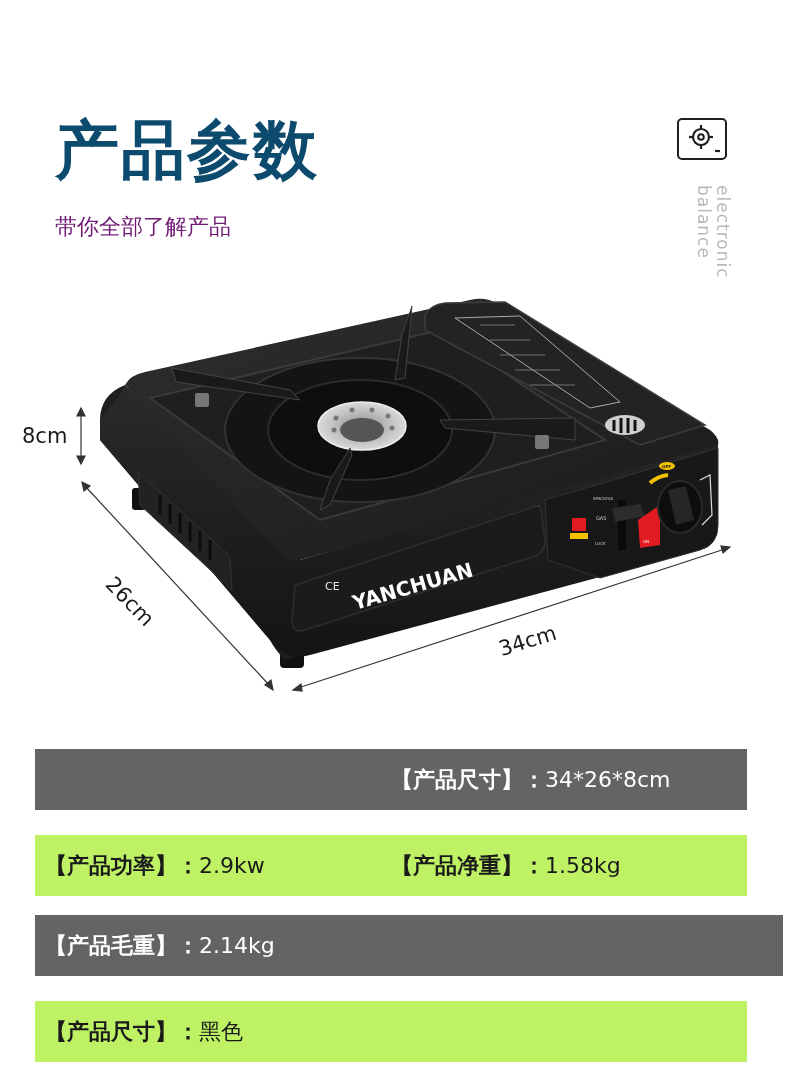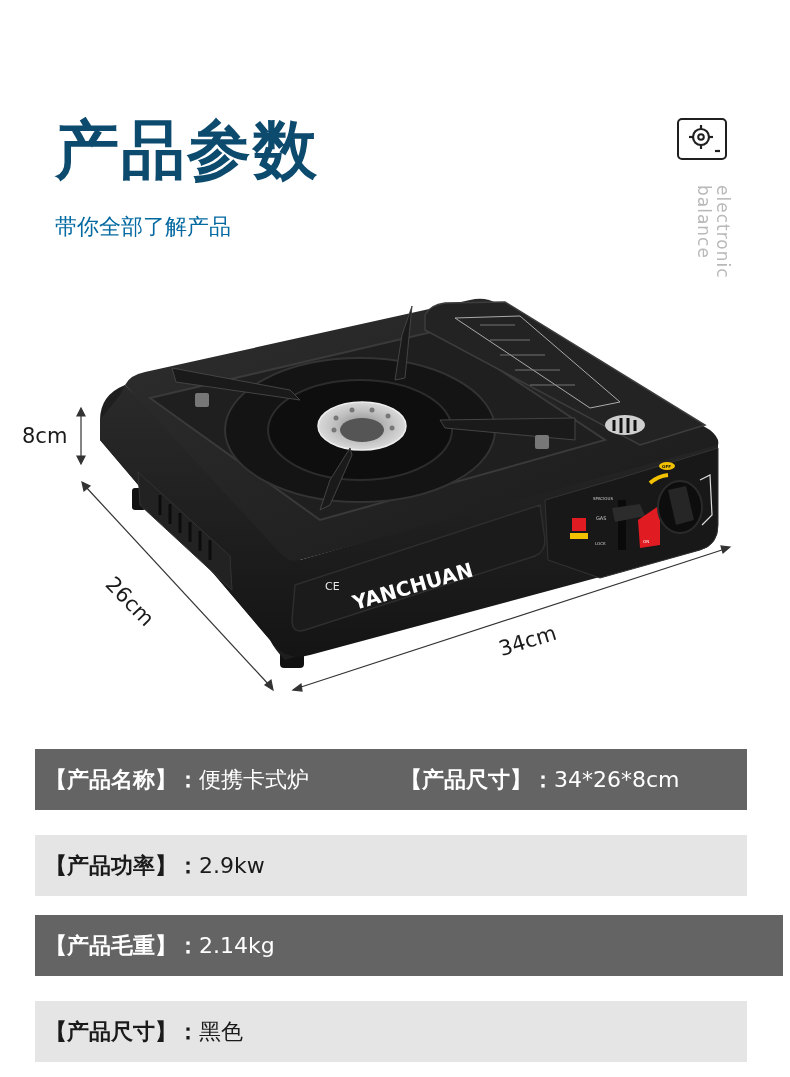--- a/index.html
+++ b/index.html
@@ -1,34 +1,34 @@
 <!DOCTYPE html>
 <html><head>
 <meta charset="utf-8">
 <style>
   html, body { margin:0; padding:0; background:#ffffff; }
   body { width:790px; height:1077px; position:relative; overflow:hidden;
          font-family:"DejaVu Sans","Liberation Sans",sans-serif; color:#1a1a1a; }
   .title { position:absolute; left:55px; top:110px; font-size:64px; font-weight:bold;
            letter-spacing:2px; line-height:80px; color:#0c4a6e; }
-  .subtitle { position:absolute; left:55px; top:212px; font-size:22px; line-height:30px; color:#0369a1; }
+  .subtitle { position:absolute; left:55px; top:212px; font-size:22px; line-height:30px; color:#701a75; }
   .badge-box { position:absolute; left:677px; top:118px; width:50px; height:42px;
                border:2.5px solid #1f1f1f; border-radius:5px; box-sizing:border-box; }
   .badge-text { position:absolute; left:688px; top:185px; width:44px; height:100px;
                 writing-mode:vertical-rl; font-size:17px; line-height:19px; color:#b9b9b9;
                 letter-spacing:1px; }
   .product { position:absolute; left:0; top:290px; width:790px; height:420px; }
   .dim { position:absolute; font-size:21px; color:#1a1a1a; }
   .spec-row { position:absolute; left:35px; width:712px; height:61px; }
   .spec-row.band { background:#646464; color:#ffffff; }
-  .spec-row.plain { background:#e5e5e5; color:#1a1a1a; }
+  .spec-row.plain { background:#bef264; color:#1a1a1a; }
   .cell { position:absolute; top:0; height:61px; line-height:61px; font-size:22px; white-space:nowrap; }
   .cell .lbl { font-weight:bold; }
   .cell.c1 { left:10px; }
-  .cell.c2 { left:365px; }
+  .cell.c2 { left:356px; }
 </style>
 </head>
 <body>
 
 <div class="title">产品参数</div>
 <div class="subtitle">带你全部了解产品</div>
 
 <div class="badge-box">
   <svg width="45" height="37" viewBox="0 0 45 37" style="position:absolute;left:0;top:0;">
     <circle cx="22" cy="17" r="8" fill="none" stroke="#1f1f1f" stroke-width="2.2"></circle>
@@ -157,31 +157,31 @@
     </g>
   </svg>
 
   <div class="dim" style="left:22px;top:134px;">8cm</div>
   <div class="dim" style="left:118px;top:282px;transform:rotate(46deg);transform-origin:left top;">26cm</div>
   <div class="dim" style="left:496px;top:348px;transform:rotate(-17deg);transform-origin:left top;">34cm</div>
 </div>
 
 <div>
   <div class="spec-row band" style="top:749px;">
-    <div class="cell c1">
-      <span class="lbl">【产品名称】：</span><span>便携卡式炉</span>
-    </div>
     <div class="cell c2">
       <span class="lbl">【产品尺寸】：</span><span>34*26*8cm</span>
     </div>
   </div>
 
   <div class="spec-row plain" style="top:835px;">
     <div class="cell c1">
       <span class="lbl">【产品功率】：</span><span>2.9kw</span>
+    </div>
+    <div class="cell c2">
+      <span class="lbl">【产品净重】：</span><span>1.58kg</span>
     </div>
   </div>
 
   <div class="spec-row band" style="top:915px;padding-left:36px;">
     <div class="cell c1">
       <span class="lbl">【产品毛重】：</span><span>2.14kg</span>
     </div>
   </div>
 
   <div class="spec-row plain" style="top:1001px;">

